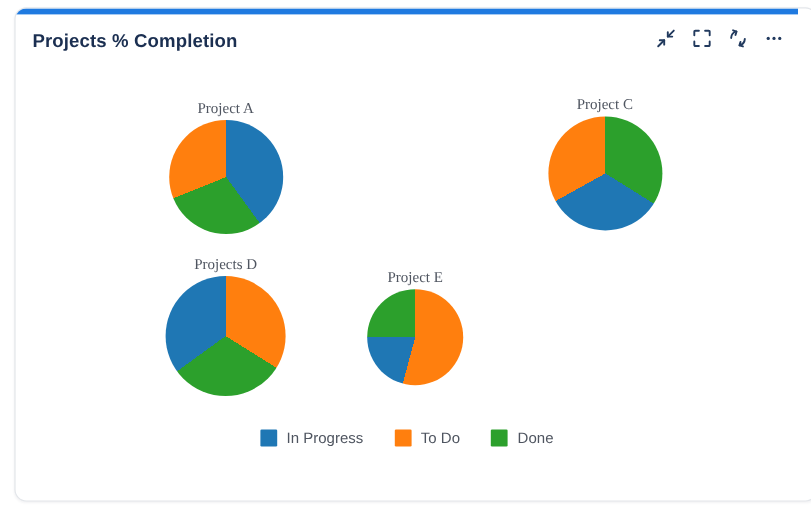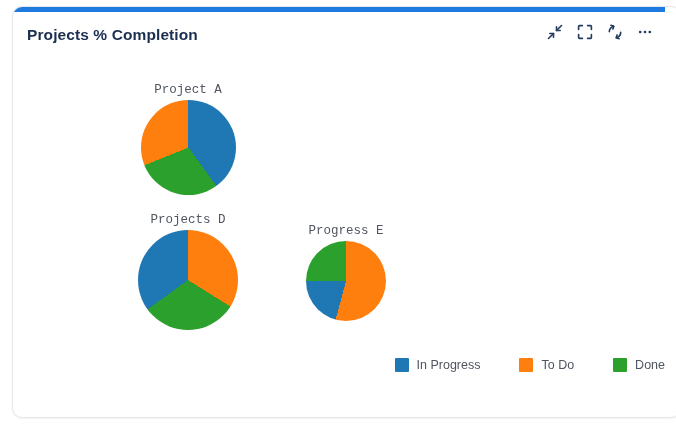--- a/index.html
+++ b/index.html
@@ -80,40 +80,40 @@
   }
 
   .pie-cell {
     position: absolute;
     text-align: center;
   }
 
   .pie-label {
     font-size: 12.5px;
     color: #4f5560;
-    font-family: Liberation Mono, monospace;
+    font-family: Liberation Serif, serif;
     line-height: 14px;
     white-space: nowrap;
     margin-bottom: 3px;
   }
 
   .pie-disc {
     border-radius: 50%;
     margin: 0 auto;
   }
 
   #legend {
     position: absolute;
     left: 0;
     top: 300px;
     width: 652px;
     display: flex;
-    justify-content: flex-end;
-    align-items: center;
-    gap: 39px;
+    justify-content: center;
+    align-items: center;
+    gap: 26px;
   }
 
   .legend-item {
     display: flex;
     align-items: center;
     gap: 8px;
     cursor: pointer;
   }
 
   .legend-swatch {
@@ -178,28 +178,32 @@
   </div>
 
   <div id="chart-area">
 
     <div class="pie-cell" id="cell-0" style="left:110px; top:25px; width:130px;">
       <div class="pie-label">Project A</div>
       <div class="pie-disc" id="disc-0" style="width: 95px; height: 95px; background: conic-gradient(rgb(31, 119, 180) 0deg, rgb(31, 119, 180) 144deg, rgb(44, 160, 44) 144deg, rgb(44, 160, 44) 248deg, rgb(255, 127, 14) 248deg, rgb(255, 127, 14) 360deg);"></div>
     </div>
 
 
+    <div class="pie-cell" id="cell-2" style="left:426px; top:22px; width:130px;">
+      <div class="pie-label">Project C</div>
+      <div class="pie-disc" id="disc-2" style="width: 95px; height: 95px; background: conic-gradient(rgb(44, 160, 44) 0deg, rgb(44, 160, 44) 122deg, rgb(31, 119, 180) 122deg, rgb(31, 119, 180) 241deg, rgb(255, 127, 14) 241deg, rgb(255, 127, 14) 360deg);"></div>
+    </div>
 
     <div class="pie-cell" id="cell-3" style="left:110px; top:155px; width:130px;">
       <div class="pie-label">Projects D</div>
       <div class="pie-disc" id="disc-3" style="width: 100px; height: 100px; background: conic-gradient(rgb(255, 127, 14) 0deg, rgb(255, 127, 14) 122deg, rgb(44, 160, 44) 122deg, rgb(44, 160, 44) 234deg, rgb(31, 119, 180) 234deg, rgb(31, 119, 180) 360deg);"></div>
     </div>
 
     <div class="pie-cell" id="cell-4" style="left:268px; top:166px; width:130px;">
-      <div class="pie-label">Progress E</div>
+      <div class="pie-label">Project E</div>
       <div class="pie-disc" id="disc-4" style="width: 80px; height: 80px; background: conic-gradient(rgb(255, 127, 14) 0deg, rgb(255, 127, 14) 195deg, rgb(31, 119, 180) 195deg, rgb(31, 119, 180) 270deg, rgb(44, 160, 44) 270deg, rgb(44, 160, 44) 360deg);"></div>
     </div>
 
     <div id="legend">
       <div class="legend-item">
         <span class="legend-swatch" id="sw-0" style="background: rgb(31, 119, 180);"></span>
         <span class="legend-label">In Progress</span>
       </div>
       <div class="legend-item">
         <span class="legend-swatch" id="sw-1" style="background: rgb(255, 127, 14);"></span>

